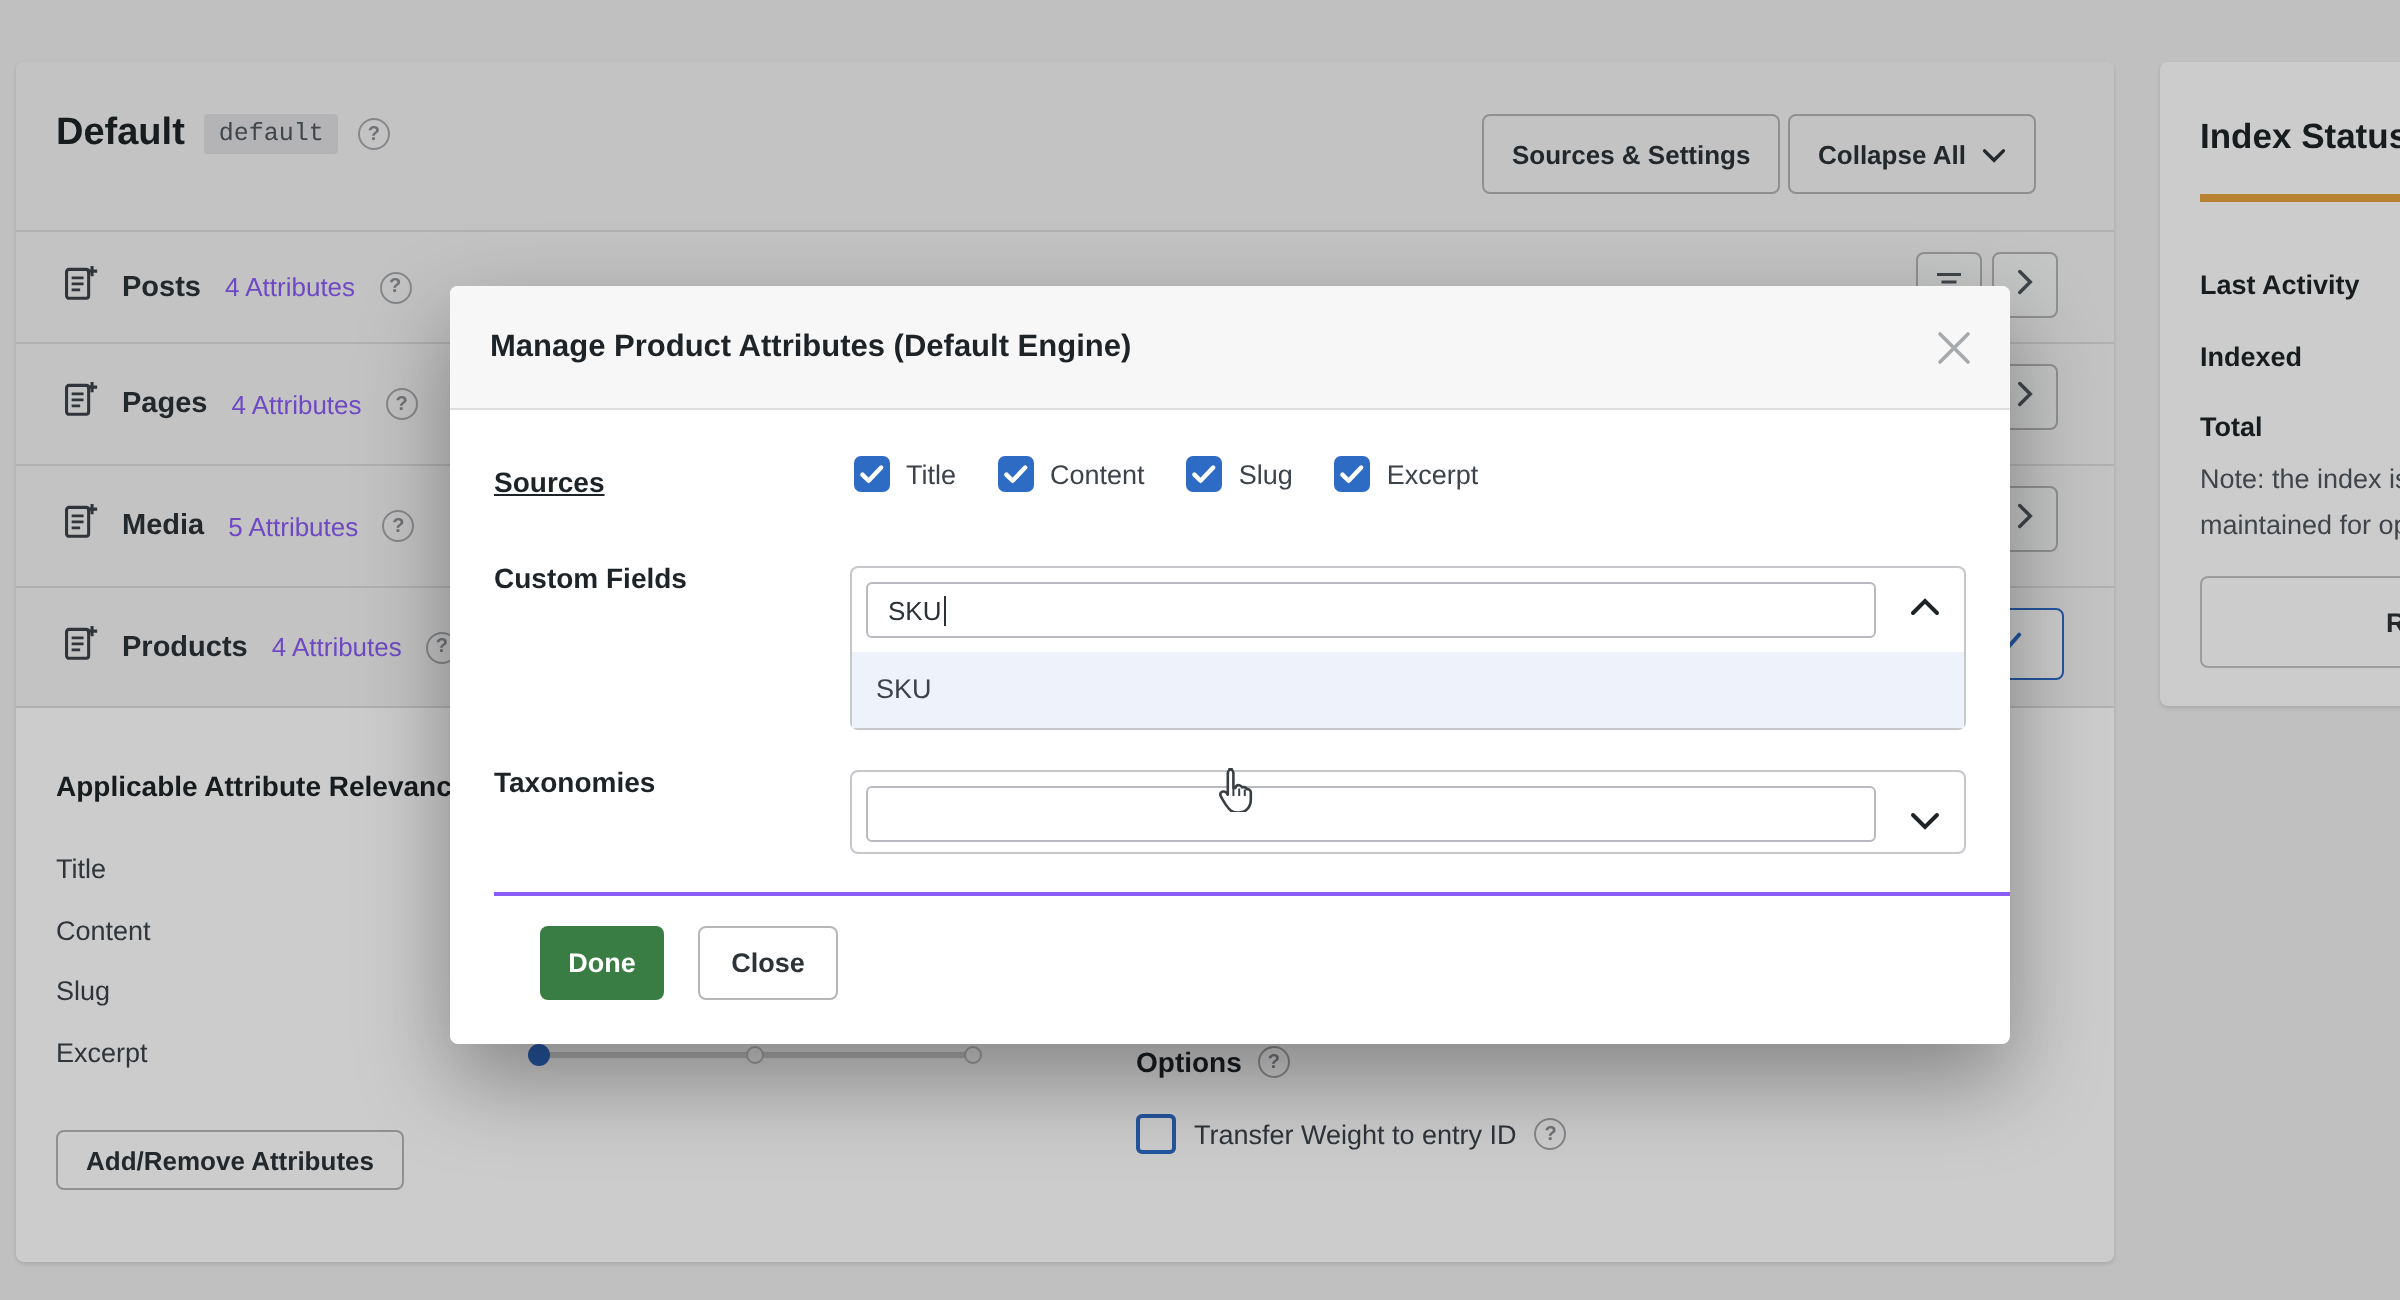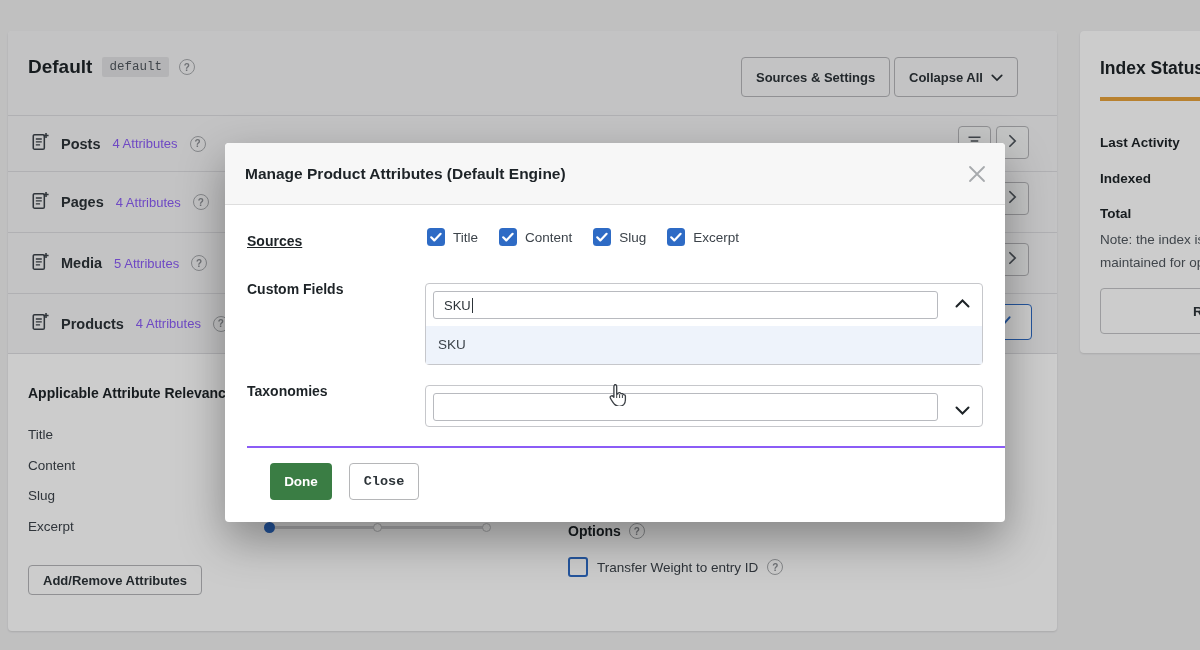--- a/index.html
+++ b/index.html
@@ -58,21 +58,21 @@
   .caret{display:inline-block;width:1px;height:15px;background:#2c3338;margin-left:1px;}
   .combo-chevron{position:absolute;right:12px;top:12px;background:none;border:none;padding:0;}
   .combo2 .combo-chevron{top:17px;}
   .dd-item{height:38px;line-height:38px;padding:0 12px;font-size:13.5px;color:#50575e;}
   .dd-item.highlight{background:#eef3fb;color:#3c434a;}
   .dd-item.last{border-radius:0 0 4px 4px;}
   .combo1{top:140px;z-index:3;}
   .combo2{top:242px;height:42px;z-index:1;}
   .modal-footer{position:absolute;left:0;right:0;bottom:0;height:74px;border-top:2px solid #8b5cf6;margin-left:22px;}
   .done-btn{position:absolute;left:23px;top:15px;width:62px;height:37px;background:#3a7d44;color:#fff;border:none;border-radius:4px;font-family:"Liberation Sans",sans-serif;font-size:13.5px;font-weight:bold;}
-  .close-btn{position:absolute;left:102px;top:15px;width:70px;height:37px;background:#fff;color:#2c3338;border:1px solid #b5b6b8;border-radius:4px;font-family:Liberation Mono, monospace;font-size:13.5px;font-weight:bold;box-sizing:border-box;}
+  .close-btn{position:absolute;left:102px;top:15px;width:70px;height:37px;background:#fff;color:#2c3338;border:1px solid #b5b6b8;border-radius:4px;font-family:Liberation Sans, sans-serif;font-size:13.5px;font-weight:bold;box-sizing:border-box;}
   .hand-cursor{position:absolute;left:608px;top:383px;z-index:40;}
 </style>
 </head>
 <body>
 
 <div class="engine-card">
   <div class="card-gray-band"></div>
 
   <div class="engine-title-row">
     <span class="engine-title">Default</span>

